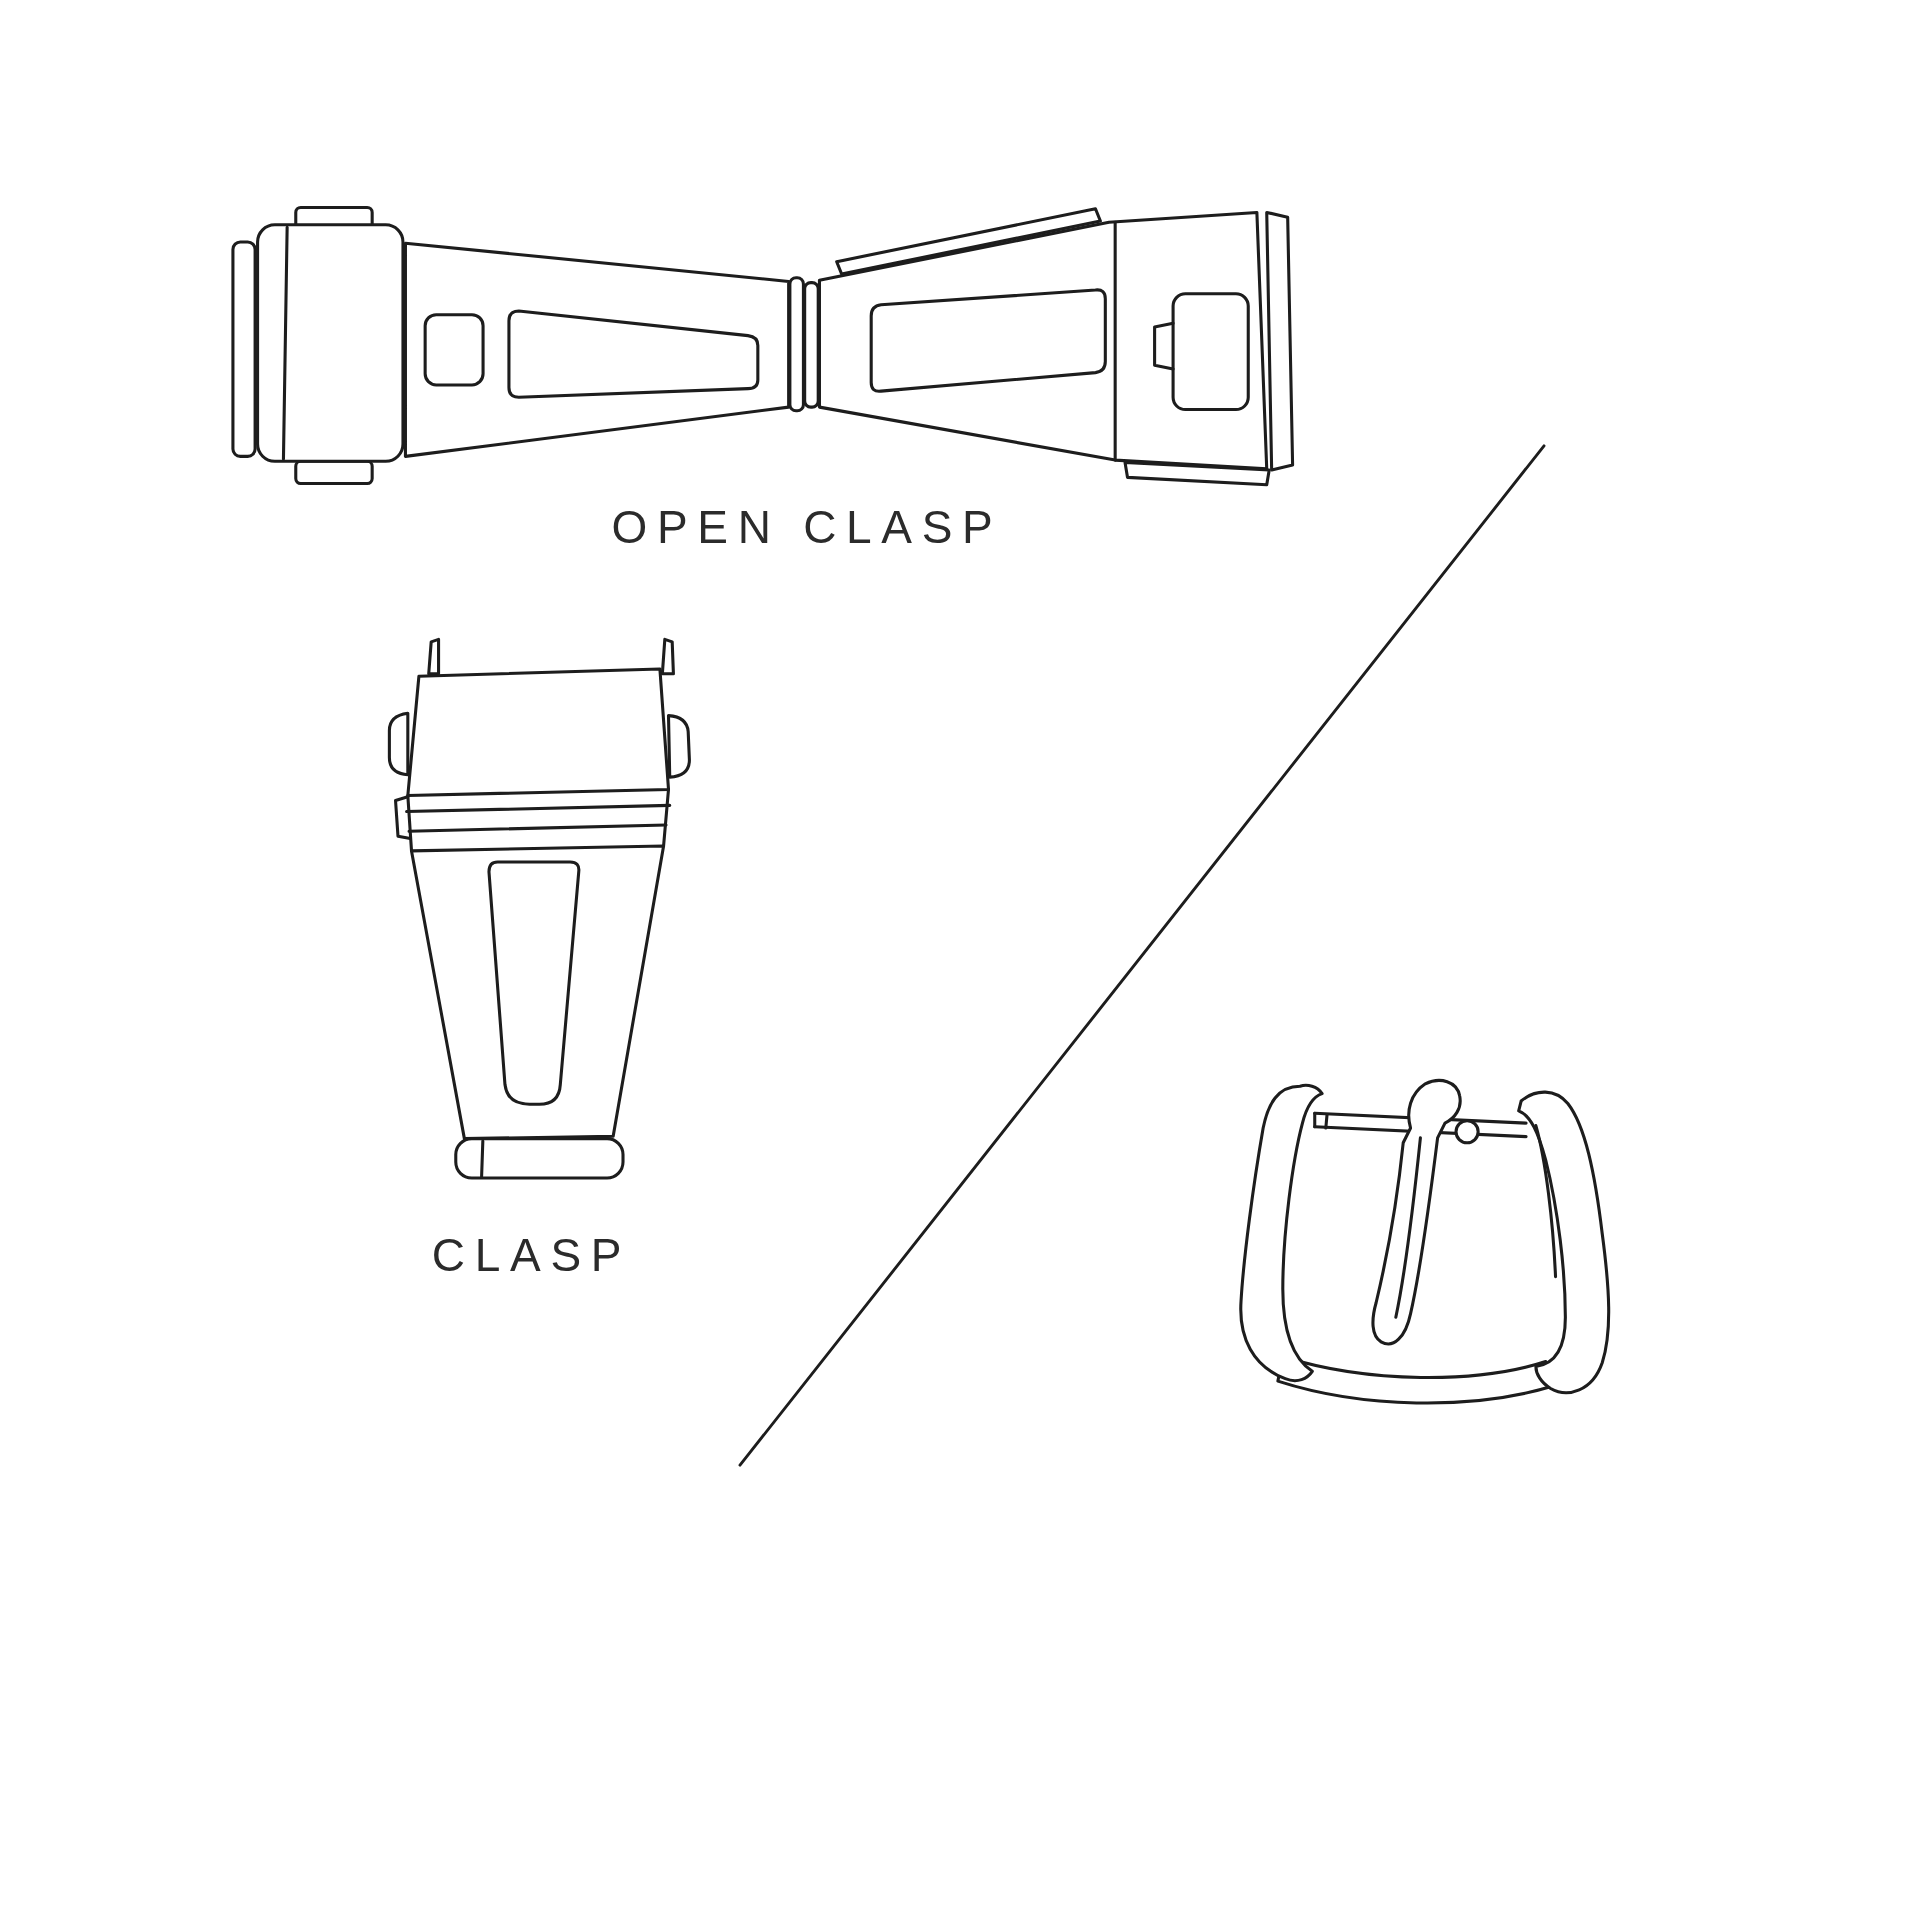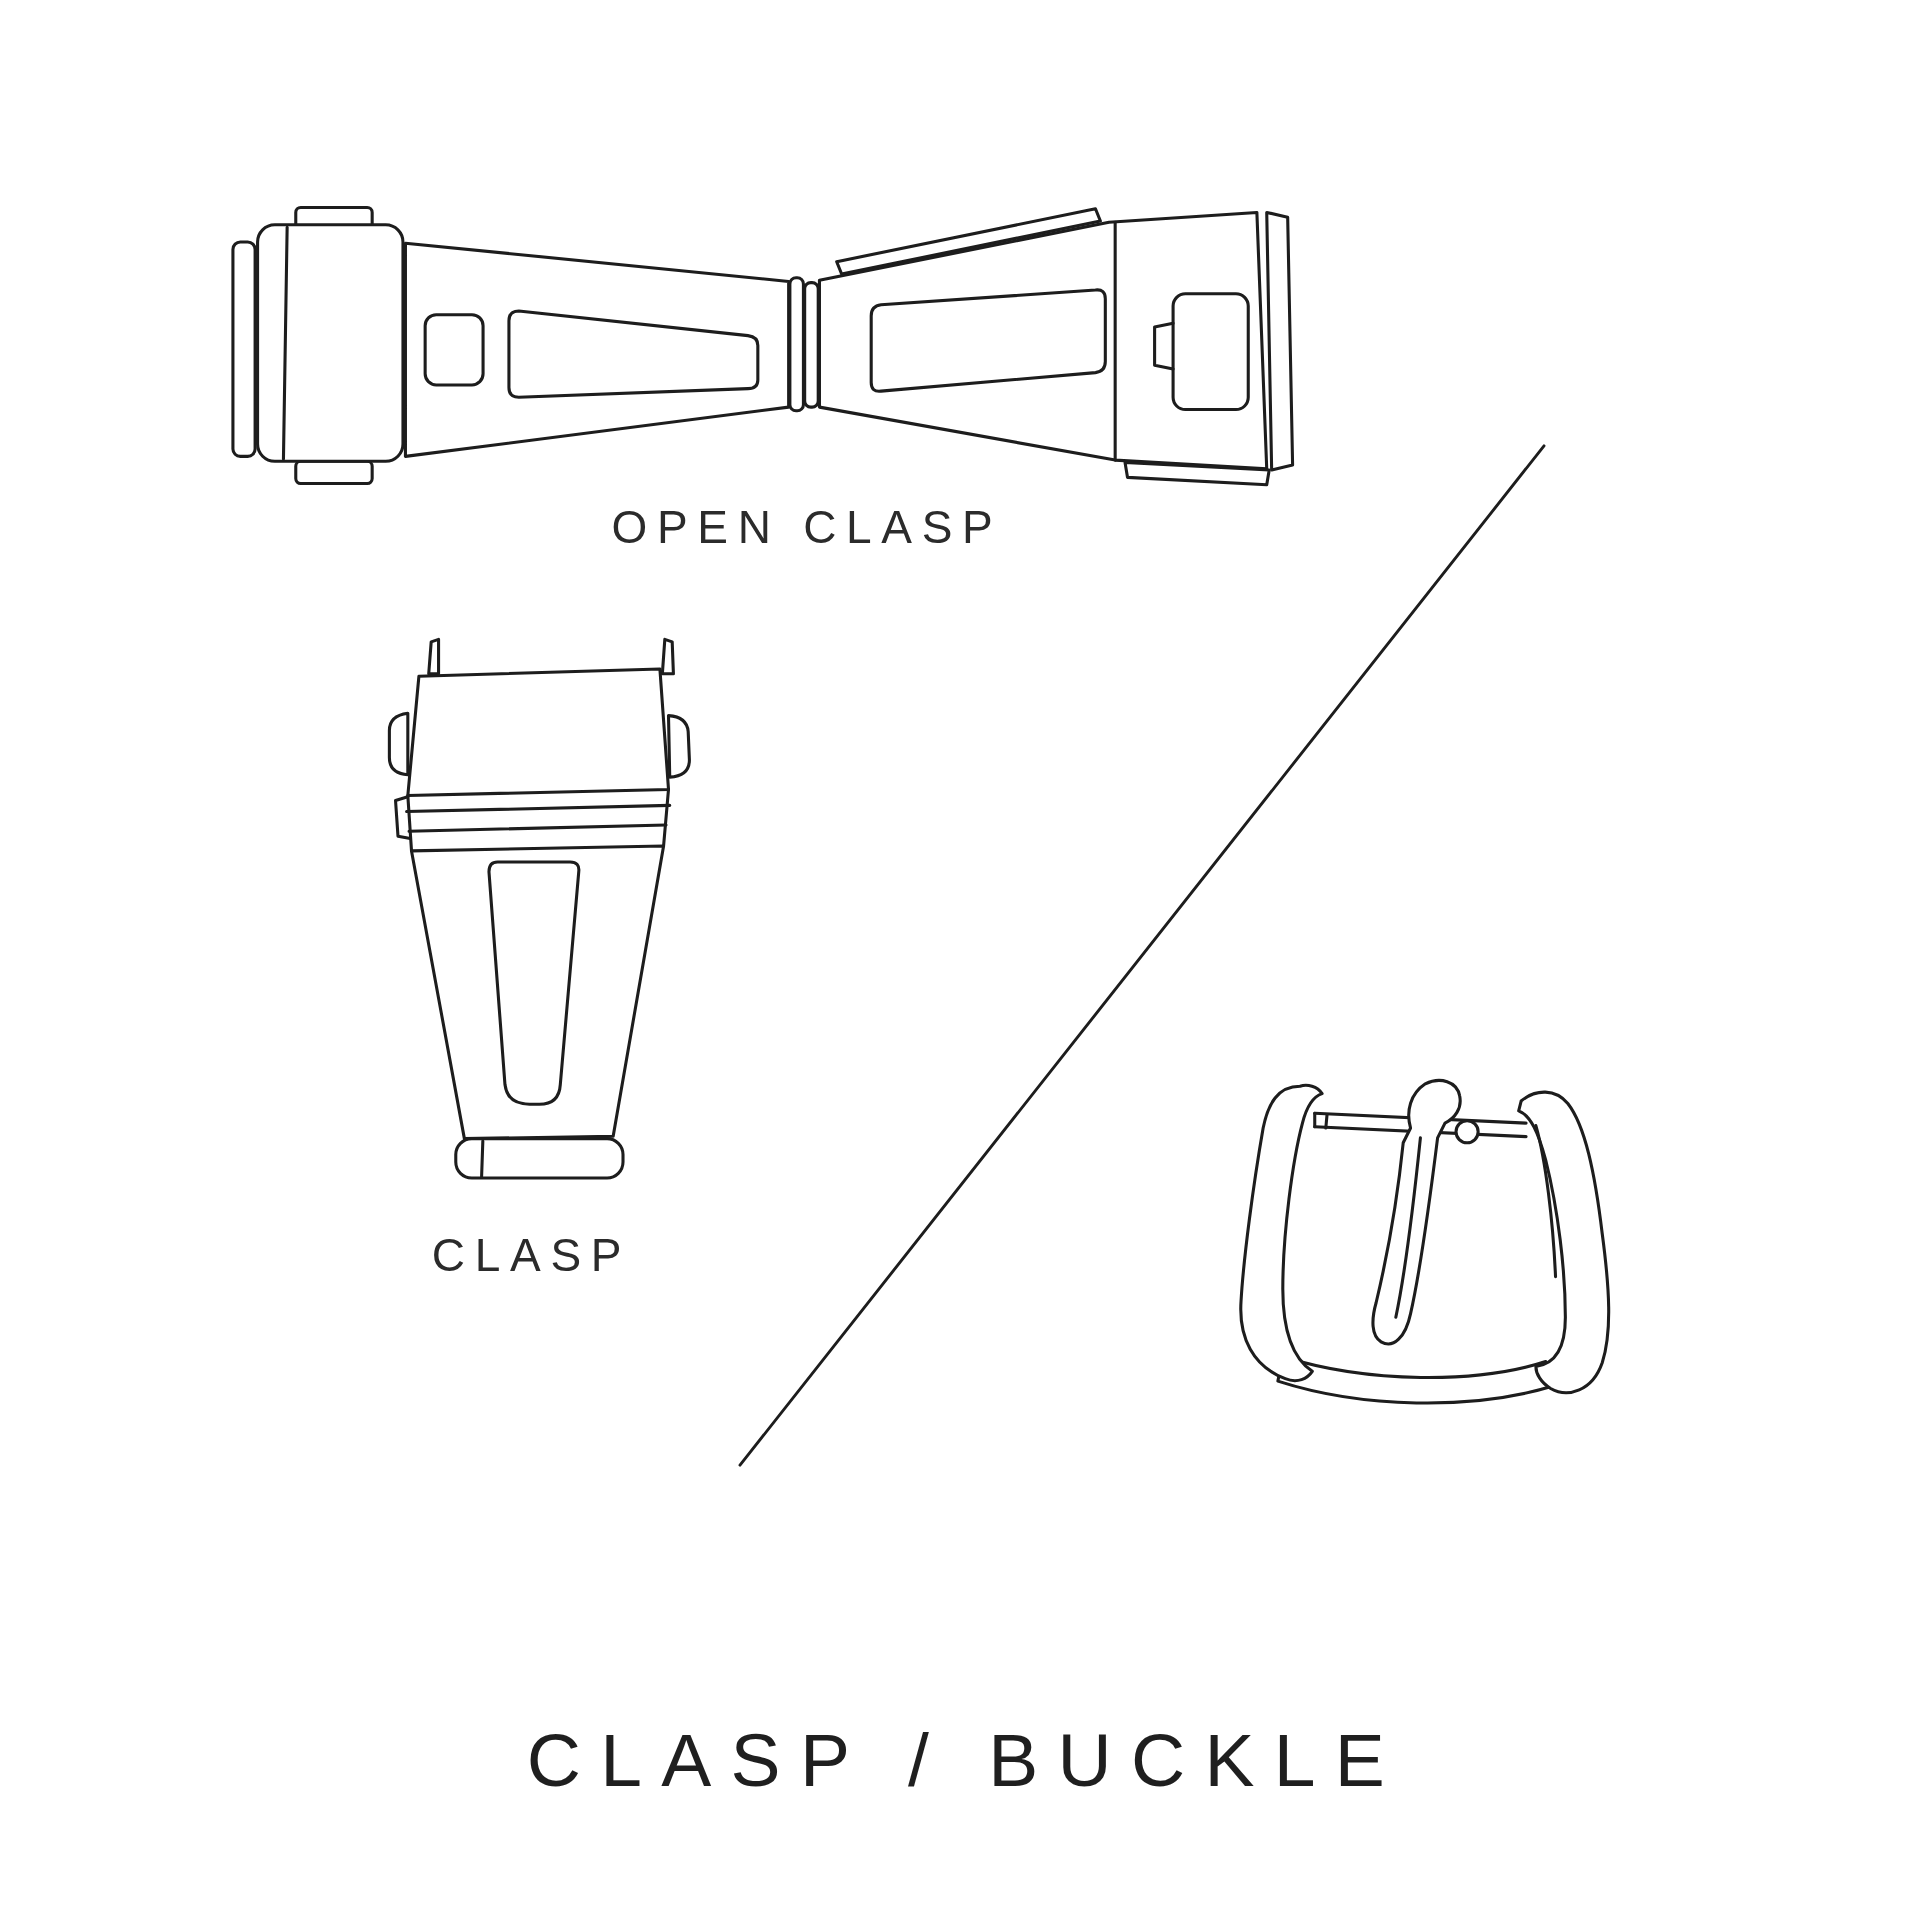--- a/index.html
+++ b/index.html
@@ -120,16 +120,15 @@
       <path class="ln" d="M 72,43 L 244,51"></path>
       <path class="ln" d="M 72,32 L 72,43"></path>
       <path class="ln" d="M 82,33 L 81,44"></path>
       <circle class="sh" cx="196" cy="47" r="9"></circle>
 
       <path class="sh" d="M 150,44 C 146,30 150,16 162,8 C 174,2 188,6 190,18 C 192,28 186,36 178,40 L 172,52 C 166,100 158,160 150,195 C 146,214 136,224 126,218 C 118,213 118,200 122,186 C 132,144 140,95 144,56 Z"></path>
       <path class="ln" d="M 158,52 C 152,110 146,160 138,198"></path>
     </svg>
   </div>
 
-  <div class="title" style="left:386px; top:1717px; width:1159px;">CLASP / BUCKLE</div>
 
 </div>
 
 
 </body></html>

